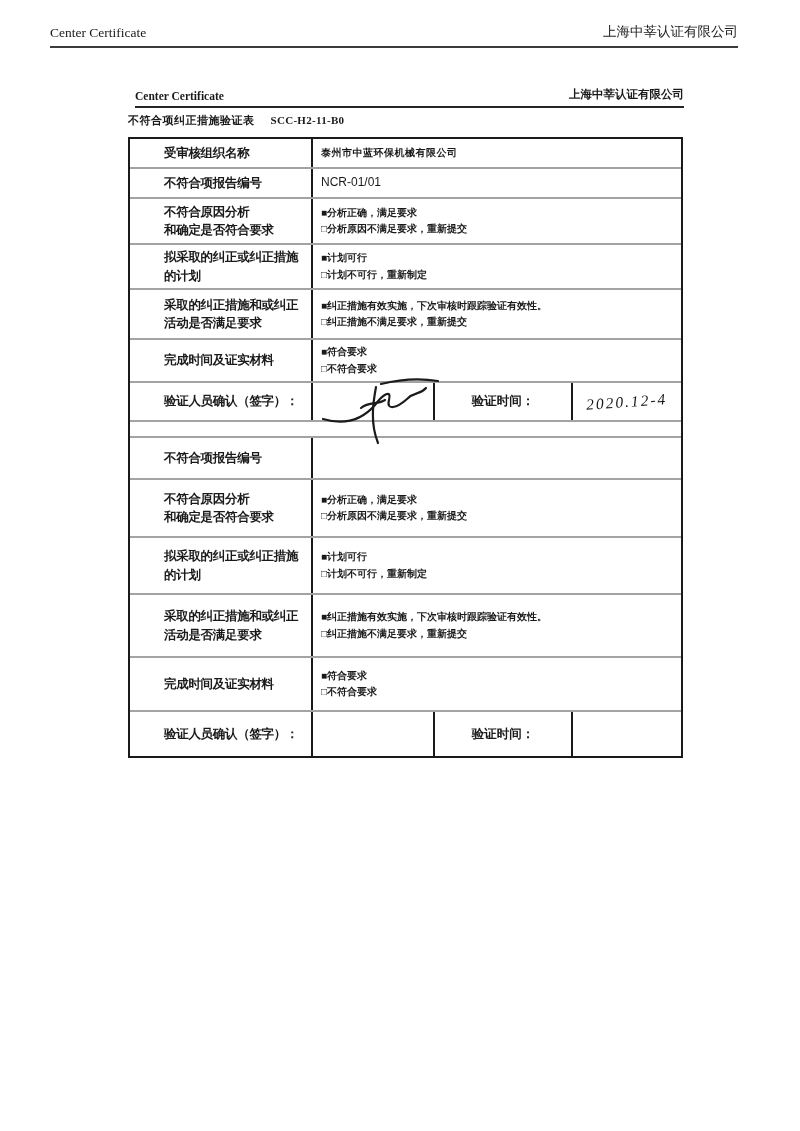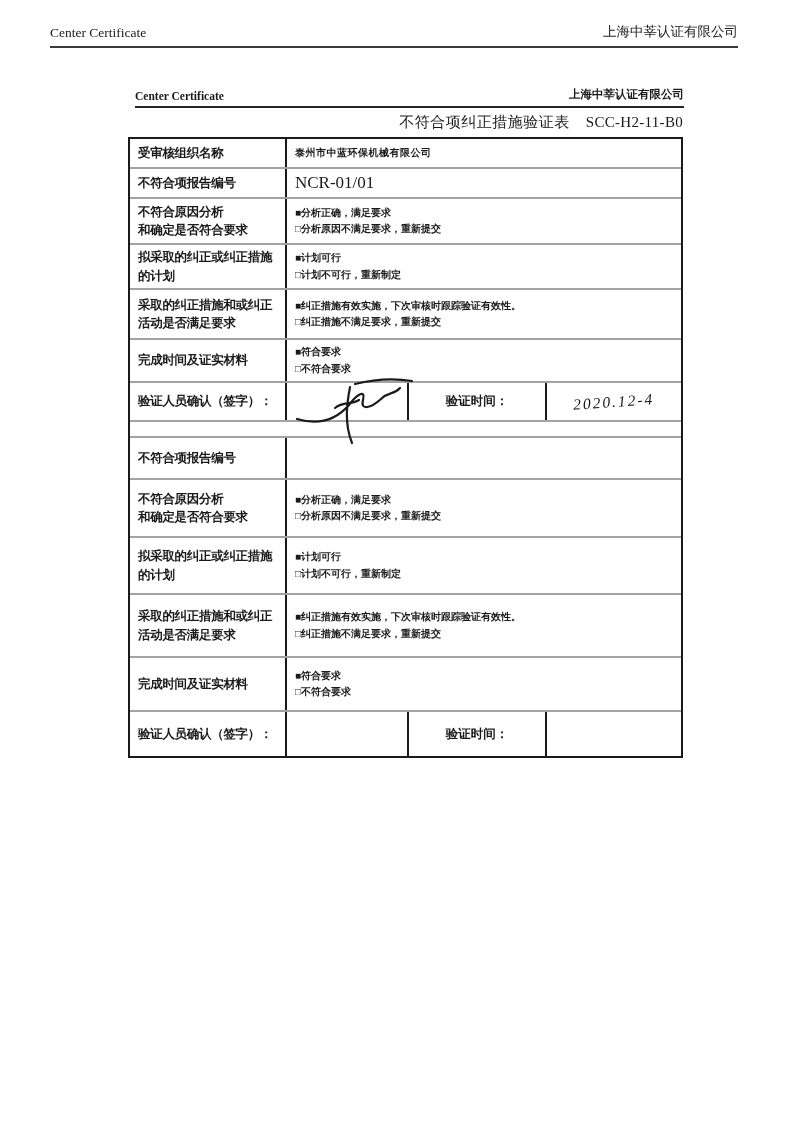--- a/index.html
+++ b/index.html
@@ -17,37 +17,37 @@
   
   .doc-header{
     position:absolute;left:135px;top:87px;width:549px;
     display:flex;justify-content:space-between;align-items:flex-end;
     font-weight:bold;font-size:11.5px;
     padding-bottom:4px;border-bottom:2px solid #262626;
   }
   .doc-header .en{font-family:"Liberation Serif",serif;}
   
   .form-title{
-    position:absolute;left:128px;top:113px;width:555px;text-align:right;
-    font-size:15px;font-weight:normal;letter-spacing:.5px;
+    position:absolute;left:128px;top:113px;width:555px;text-align:left;
+    font-size:11px;font-weight:bold;letter-spacing:.5px;
   }
   .form-title .code{font-family:"Liberation Serif",serif;margin-left:16px;letter-spacing:.3px;}
   
   .form-table{
     position:absolute;left:128px;top:137px;width:555px;
     border:2px solid #1a1a1a;box-sizing:border-box;
   }
   .trow{display:flex;box-sizing:border-box;}
   .trow + .trow{border-top:2px solid #a3a3a3;}
   .c{box-sizing:border-box;padding:2px 8px;display:flex;flex-direction:column;justify-content:center;}
   .c + .c{border-left:2px solid #1a1a1a;}
-  .label-cell{width:155px;font-weight:bold;font-size:12.5px;line-height:1.45;letter-spacing:-0.3px;}
+  .label-cell{width:155px;font-weight:bold;font-size:12.5px;line-height:1.45;letter-spacing:-0.3px;margin-left:26px;}
   .value-cell{flex:1;font-size:10px;font-weight:bold;line-height:1.65;}
   .value-cn{font-size:10px;letter-spacing:.5px;}
-  .value-mono{font-family:Liberation Serif, serif;font-size:17px;font-weight:normal;letter-spacing:0;}
+  .value-mono{font-family:Liberation Sans, sans-serif;font-size:12px;font-weight:normal;letter-spacing:0;}
   .gap-row .c{padding:0;}
   .sig-cell{width:122px;position:relative;overflow:visible;}
   .time-label-cell{width:138px;align-items:center;font-weight:bold;font-size:12.5px;}
   .date-cell{flex:1;align-items:center;}
   .handwriting{
     font-family:"Liberation Serif",serif;font-style:italic;font-size:15.5px;
     letter-spacing:2px;transform:rotate(-4deg);white-space:nowrap;color:#161616;
   }
   .sig-svg{position:absolute;left:4px;top:-8px;z-index:3;pointer-events:none;}
 </style>

